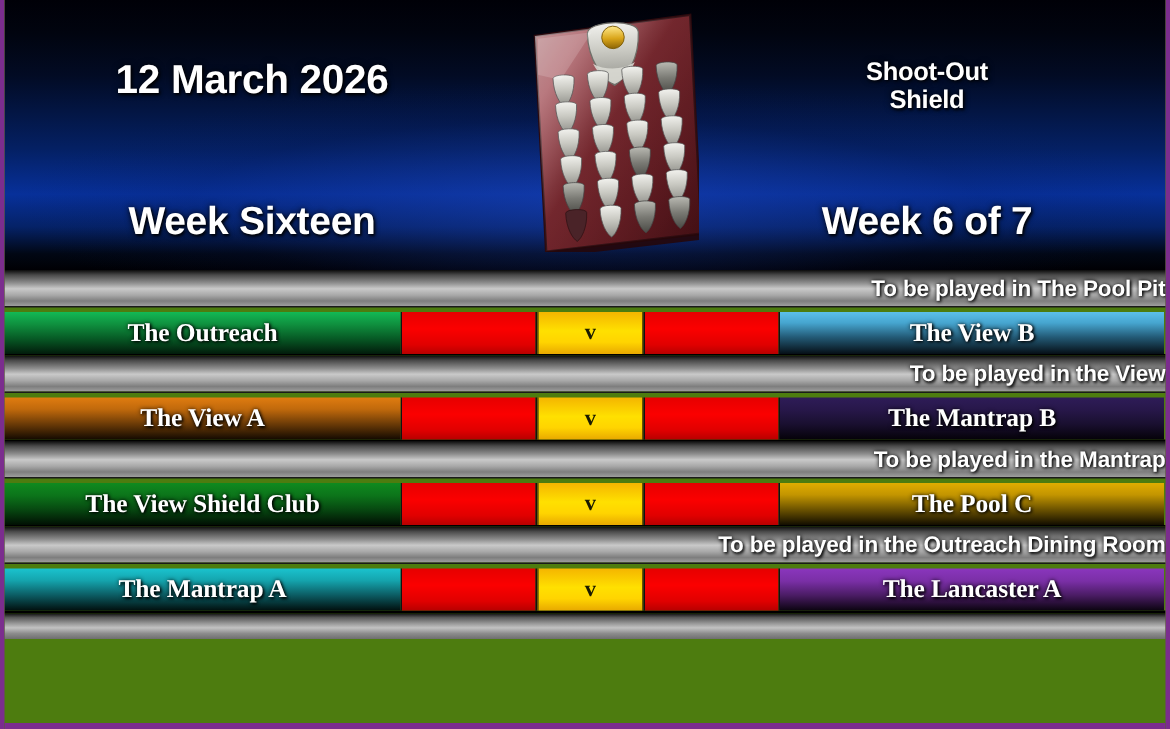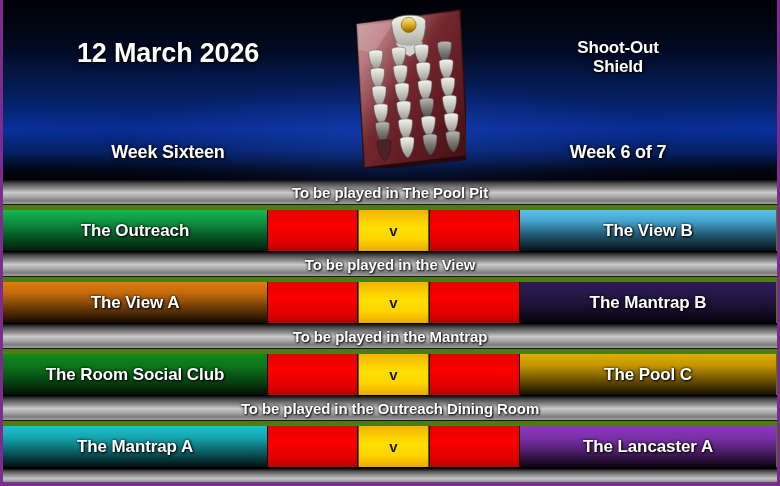--- a/index.html
+++ b/index.html
@@ -53,21 +53,21 @@
     color:#ffffff;
     font-weight:bold;
     font-size:17px;
     line-height:1.12;
     text-align:center;
     letter-spacing:-0.2px;
     text-shadow:0 0 4px rgba(0,0,0,0.85), 1px 1px 2px rgba(0,0,0,0.9);
     white-space:nowrap;
   }
   .hdr-title { font-size:27px; }
-  .hdr-sub   { font-size:18px; }
+  .hdr-sub   { font-size:26px; }
 
   
   .trophy {
     position:absolute;
     left:347px; top:6px;
     width:116px; height:162px;
     z-index:4;
   }
   .trophy svg { display:block; width:116px; height:162px; }
 
@@ -79,38 +79,39 @@
     height:25px;
     width:100%;
     background:linear-gradient(to bottom,
       #0b0b0b 0%,
       #4a4a4a 14%,
       #8e8e8e 36%,
       #c9c9c9 52%,
       #a8a8a8 70%,
       #7e7e7e 86%,
       #9e9e9e 100%);
-    display:flex; align-items:center; justify-content:center;
+    display:flex; align-items:center; justify-content:flex-end;
     border-bottom:1px solid #1a1a1a;
   }
   .venue-text {
     color:#ffffff;
     font-weight:bold;
     font-size:15px;
     letter-spacing:-0.1px;
     white-space:nowrap;
     text-shadow:0 0 3px rgba(0,0,0,0.95), 1px 1px 2px rgba(0,0,0,0.9);
   }
 
   .match-row {
     display:flex;
-    height:47px;
+    height:32px;
     width:100%;
-    border-top:5px solid #4d7c0f;
+    border-top:3px solid #4d7c0f;
     border-bottom:1px solid #000;
+    font-family:Liberation Serif, serif;
   }
 
   .team-cell {
     display:flex; align-items:center; justify-content:center;
     overflow:hidden;
     position:relative;
   }
   .team-cell.left  { width:264px; }
   .team-cell.right { width:256px; }
   .team-name {
@@ -346,21 +347,21 @@
       <div class="team-cell right" style="background:linear-gradient(to bottom,#2e1c58 0%,#271749 30%,#190f2f 64%,#050209 100%);">
         <span class="team-name">The Mantrap B</span>
       </div>
     </div>
 
     <div class="venue-bar">
       <span class="venue-text">To be played in the Mantrap</span>
     </div>
     <div class="match-row">
       <div class="team-cell left" style="background:linear-gradient(to bottom,#0f8a1f 0%,#0c741a 30%,#074a11 62%,#010f03 100%);">
-        <span class="team-name">The Room Social Club</span>
+        <span class="team-name">The View Shield Club</span>
       </div>
       <div class="score-cell"></div>
       <div class="vs-cell">
         <span class="vs-label">v</span>
       </div>
       <div class="score-cell"></div>
       <div class="team-cell right" style="background:linear-gradient(to bottom,#e0ad00 0%,#c39500 28%,#6f5500 62%,#120d00 100%);">
         <span class="team-name">The Pool C</span>
       </div>
     </div>

